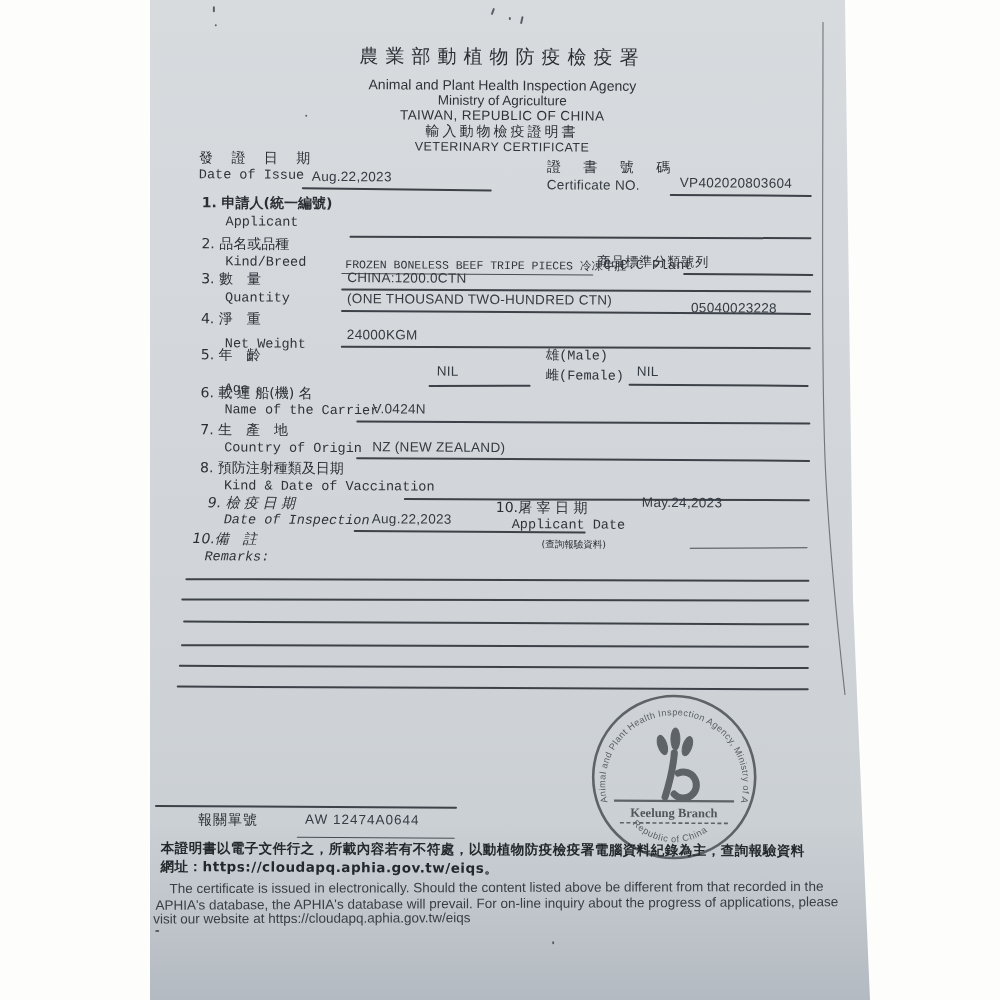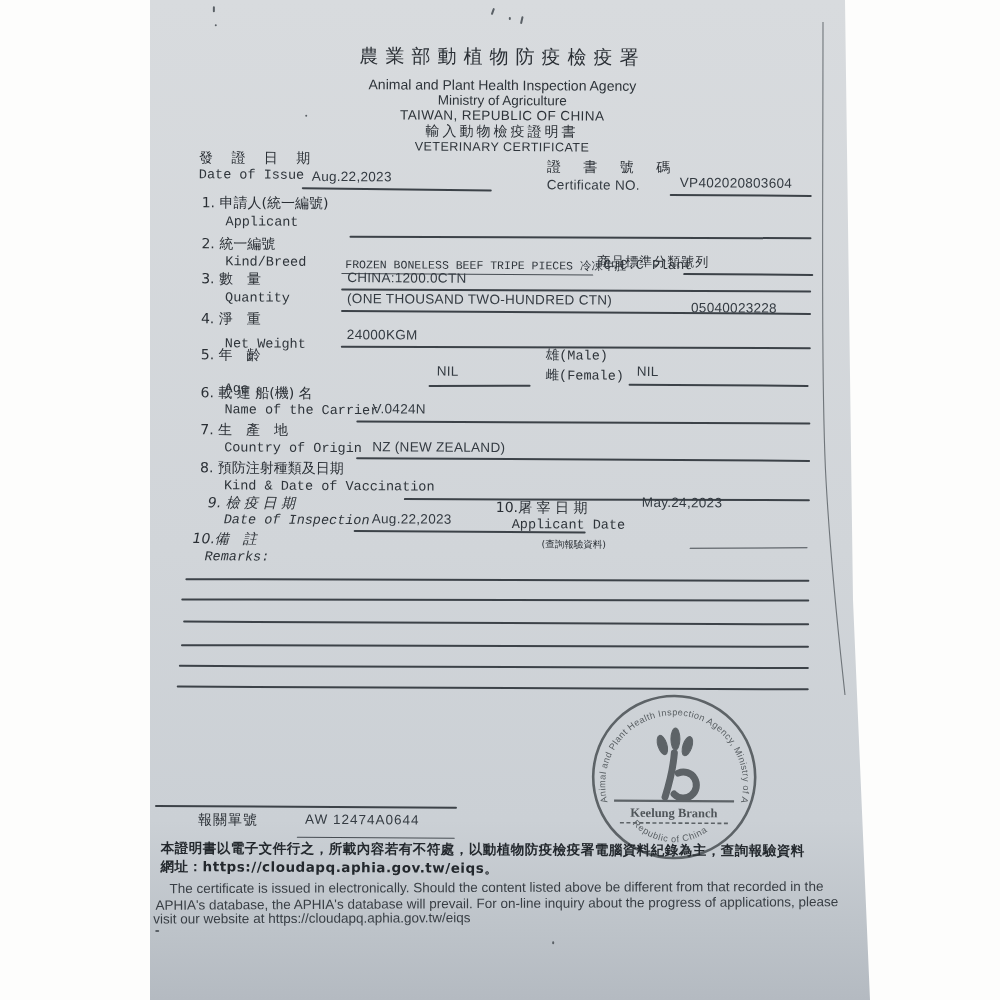--- a/index.html
+++ b/index.html
@@ -65,25 +65,25 @@
     <div class="abs zh" style="left:197px;top:151px;letter-spacing:7px;">發 證 日 期</div>
     <div class="abs typed" style="left:197px;top:169px;text-align:right;">Date of Issue</div>
     <div class="abs val" style="left:310px;top:170px;">Aug.22,2023</div>
     <div class="rule" style="left:300px;top:189px;width:190px;transform:rotate(.4deg);"></div>
 
     <div class="abs zh" style="left:545px;top:158px;letter-spacing:9px;">證 書 號 碼</div>
     <div class="abs val" style="left:545px;top:177px;">Certificate NO.</div>
     <div class="abs val" style="left:678px;top:174px;">VP402020803604</div>
     <div class="rule" style="left:668px;top:193px;width:142px;"></div>
 
-    <div class="abs zh" style="left:200px;top:196px;"><span>1.</span> <span>申請人(統一編號)</span></div>
+    <div class="abs zh" style="left:200px;top:196px;font-weight:bold;"><span>1.</span> <span>申請人(統一編號)</span></div>
     <div class="abs typed" style="left:224px;top:216px;">Applicant</div>
     <div class="rule" style="left:348px;top:236px;width:462px;transform:rotate(-.15deg);"></div>
 
-    <div class="abs zh" style="left:200px;top:237px;"><span>2.</span> <span>統一編號</span></div>
+    <div class="abs zh" style="left:200px;top:237px;"><span>2.</span> <span>品名或品種</span></div>
     <div class="abs typed" style="left:224px;top:256px;">Kind/Breed</div>
     <div class="abs typed-sm" style="left:344px;top:258px;">FROZEN BONELESS BEEF TRIPE PIECES 冷凍牛肚</div>
     <div class="rule thin" style="left:340px;top:274px;width:252px;"></div>
     <div class="abs zh-sm" style="left:596px;top:252px;letter-spacing:1px;">商品標準分類號列</div>
     <div class="abs typed" style="left:602px;top:257px;">C.C.C Plant</div>
     <div class="abs val" style="left:690px;top:255px;margin-top:44px;">05040023228</div>
     <div class="rule" style="left:682px;top:272px;width:130px;"></div>
 
     <div class="abs zh" style="left:200px;top:272px;"><span>3.</span> <span>數　量</span></div>
     <div class="abs val" style="left:346px;top:271px;">CHINA:1200.0CTN</div>

